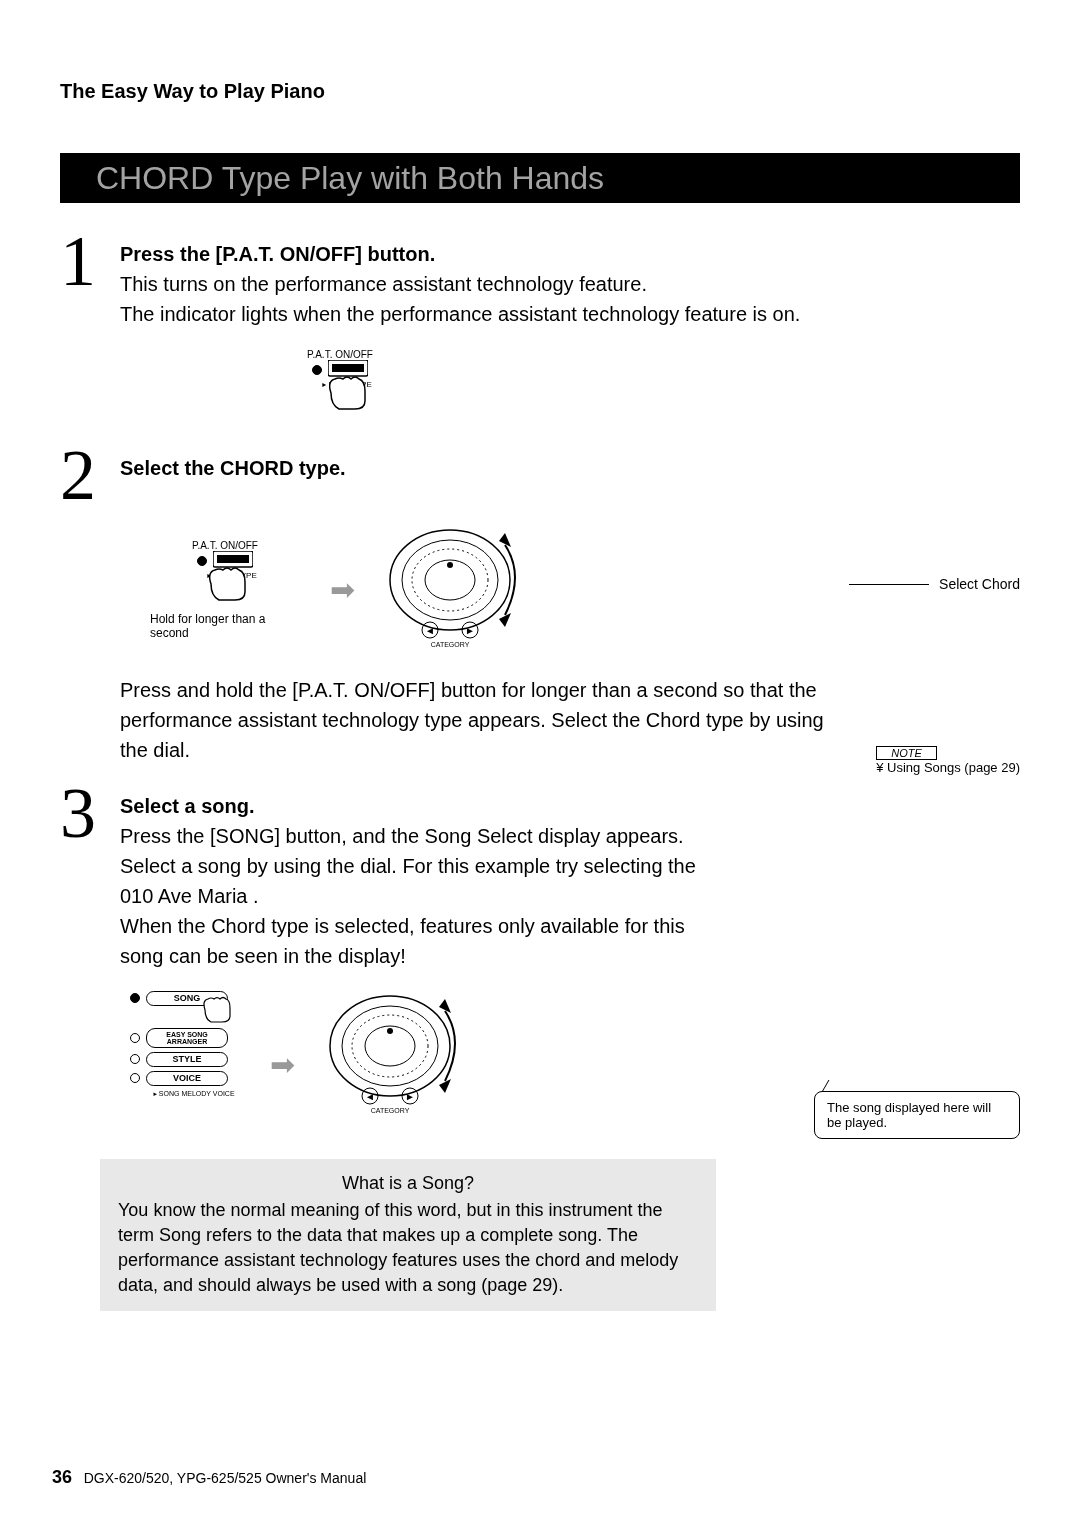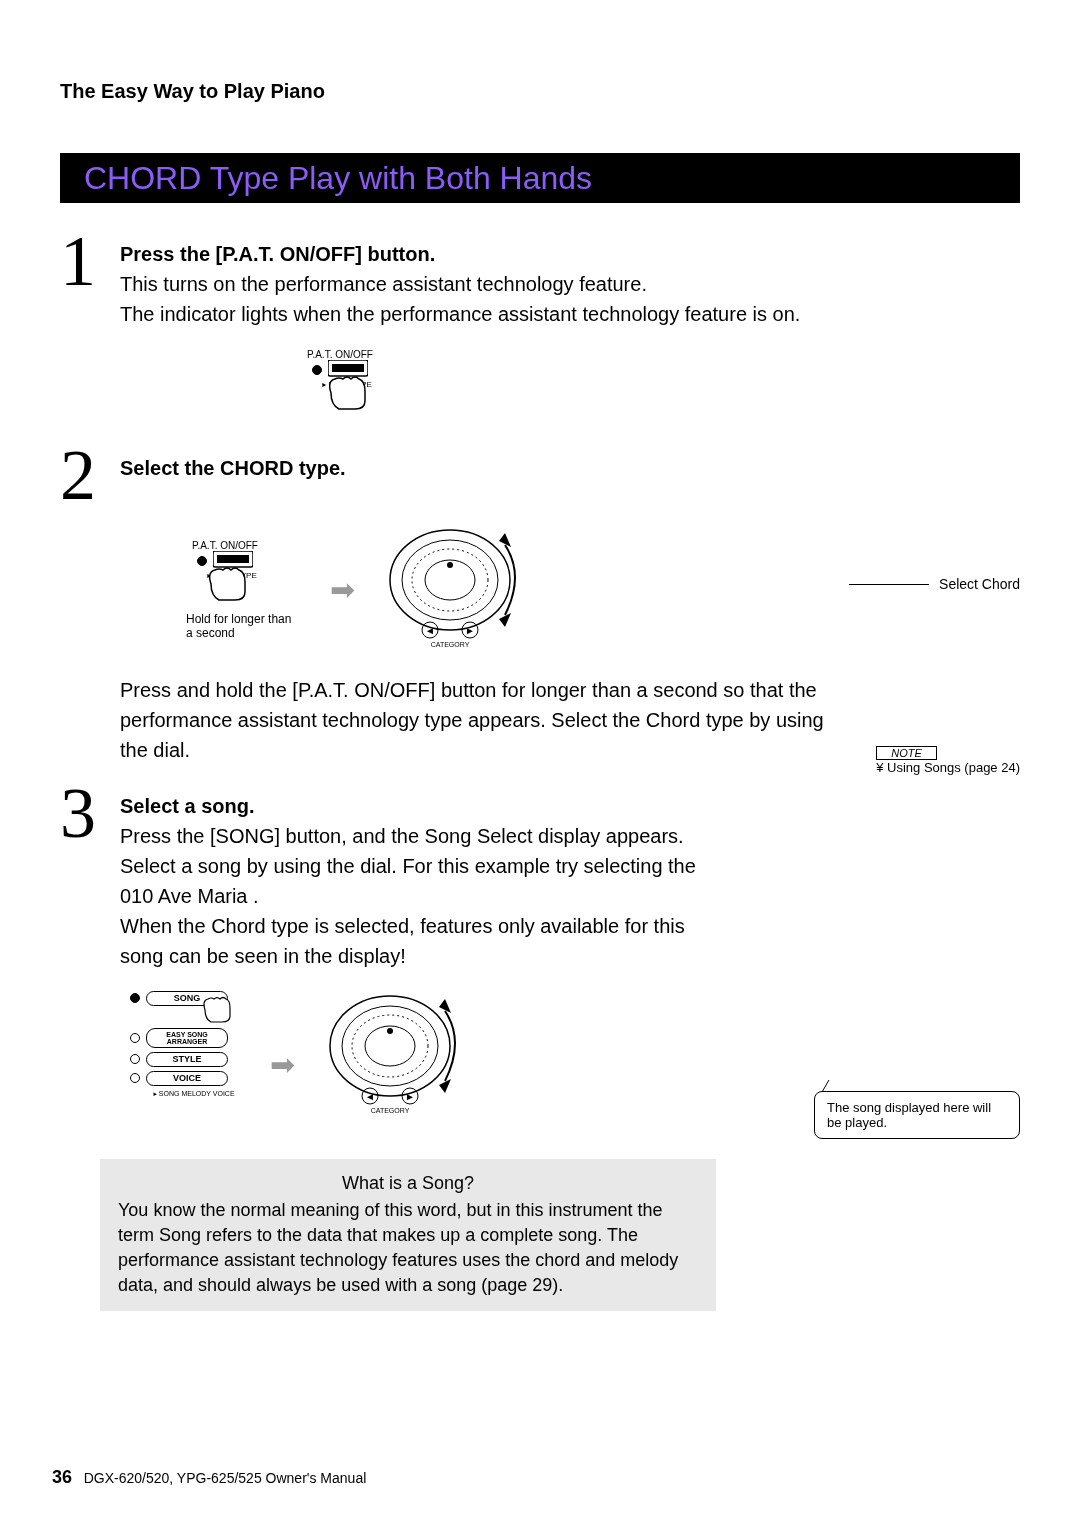--- a/index.html
+++ b/index.html
@@ -18,23 +18,23 @@
     height: 100%;
     box-sizing: border-box;
   }
   .header-title {
     font-weight: bold;
     font-size: 20px;
     margin-bottom: 50px;
   }
   .main-title-bar {
     background: #000;
-    color: #8b5cf6;
+    color: #a3a3a3;
     font-size: 32px;
-    padding: 10px 24px;
+    padding: 10px 36px;
     margin-bottom: 30px;
     height: 50px;
     display: flex;
     align-items: center;
     box-sizing: border-box;
   }
   .step {
     display: flex;
     align-items: flex-start;
     margin-bottom: 20px;
@@ -158,21 +158,20 @@
     line-height: 1;
   }
   .pill-sub {
     font-size: 7px;
     text-align: center;
     margin-top: 2px;
   }
   .hold-caption {
     font-size: 12px;
     margin-top: 4px;
-    margin-left: 36px;
   }
   .pat-label {
     font-size: 10px;
     text-align: center;
   }
   .pat-sub {
     font-size: 8px;
   }
   .step-figure {
     margin-left: 130px;
@@ -269,21 +268,21 @@
     <div class="step-num">3</div>
     <div class="step-content" style="position:relative;">
       <span class="step-heading">Select a song.</span>
       <span style="white-space:pre-line; display:inline-block; width:580px;">Press the [SONG] button, and the Song Select display appears. Select a song by using the dial. For this example try selecting the  010 Ave Maria .
 When the Chord type is selected, features only available for this song can be seen in the display!</span>
     </div>
   </div>
 
   <div class="callout-note" style="top:745px;">
     <span class="note-label">NOTE</span><br>
-    <span>¥ Using Songs (page 24)</span>
+    <span>¥ Using Songs (page 29)</span>
   </div>
 
   <div class="fig-row" style="margin-left:70px; align-items:flex-start;">
     <div class="song-btns">
       <div class="song-btn-row">
           <div class="led-dot on"></div>
           <div class="pill-btn">SONG</div>
         </div>
       <svg width="40" height="30" style="margin-left:70px; margin-top:-22px; position:relative;">
         <path d="M 5 16 Q 2 6 8 5 Q 11 3 14 5 Q 17 2 20 5 Q 23 2 26 5 Q 30 6 30 14 L 30 22 Q 30 28 22 28 L 11 28 Q 5 25 5 16 Z" fill="#fff" stroke="#000" stroke-width="1.2"></path>

